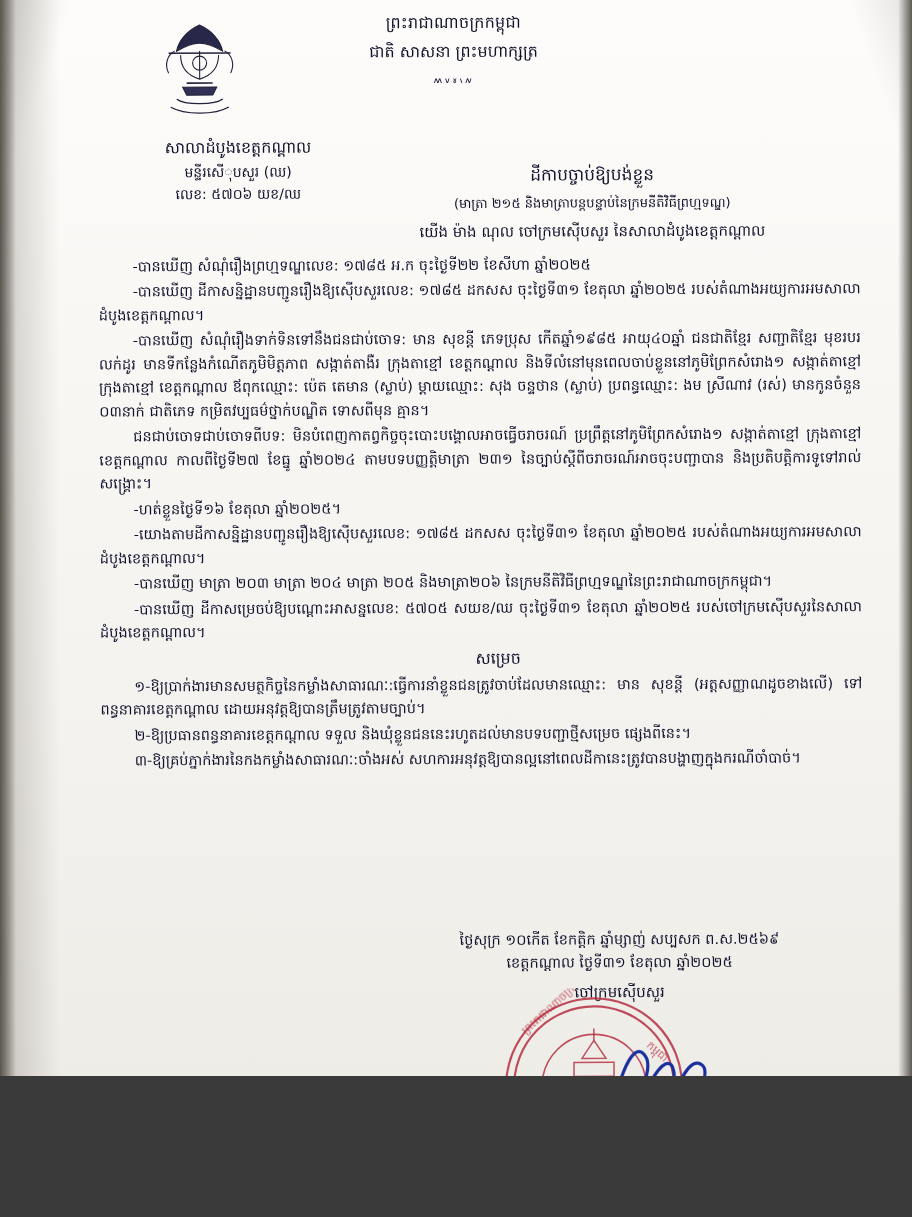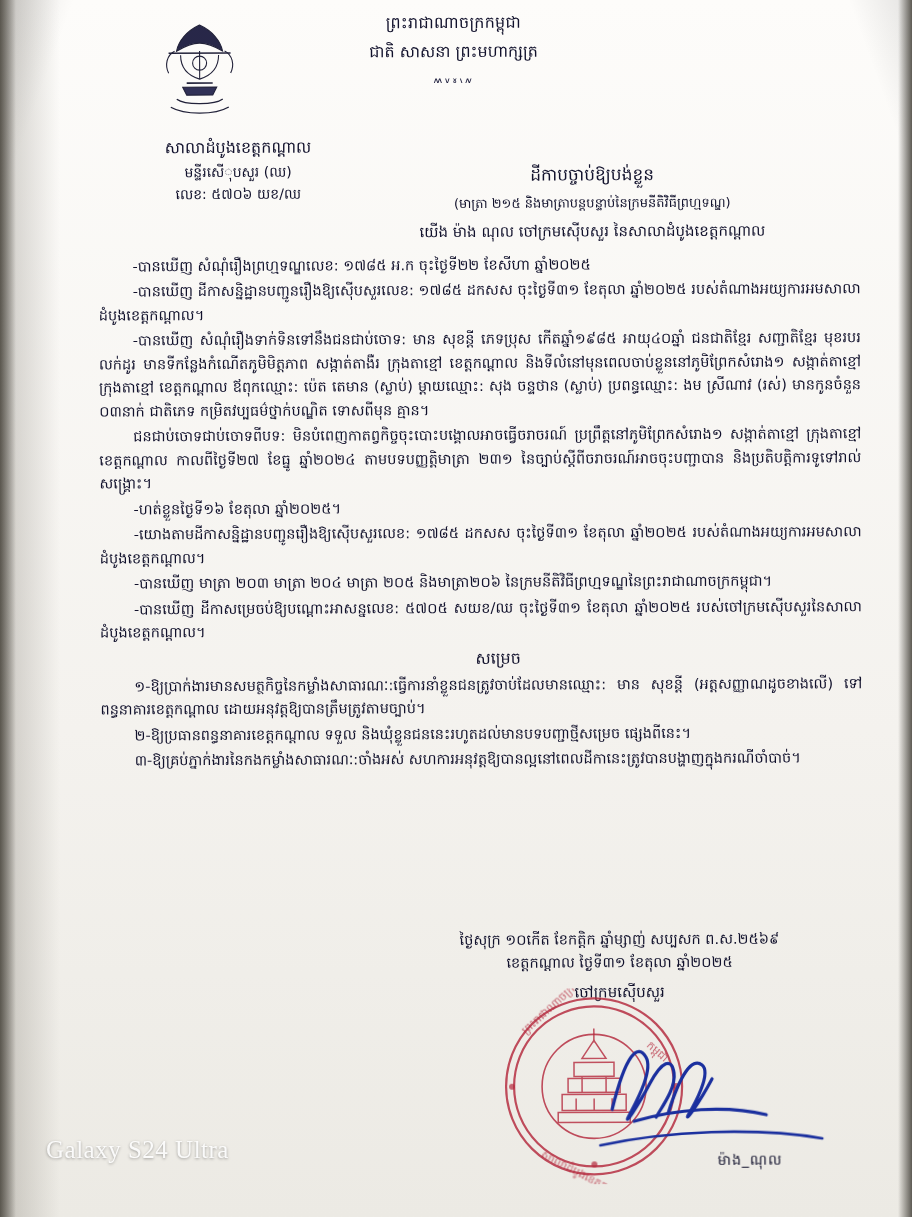--- a/index.html
+++ b/index.html
@@ -6,21 +6,21 @@
     margin: 0;
     padding: 0;
     background: #3a3a3a;
   }
   body {
     font-family: "DejaVu Sans", "Liberation Sans", sans-serif;
   }
   .page {
     position: relative;
     width: 912px;
-    height: 1217px;
+    height: 1076px;
     overflow: hidden;
     background: #e9e6e0;
   }
   
   .paper {
     position: absolute;
     left: 0; top: 0;
     width: 912px;
     height: 1217px;
     background:

